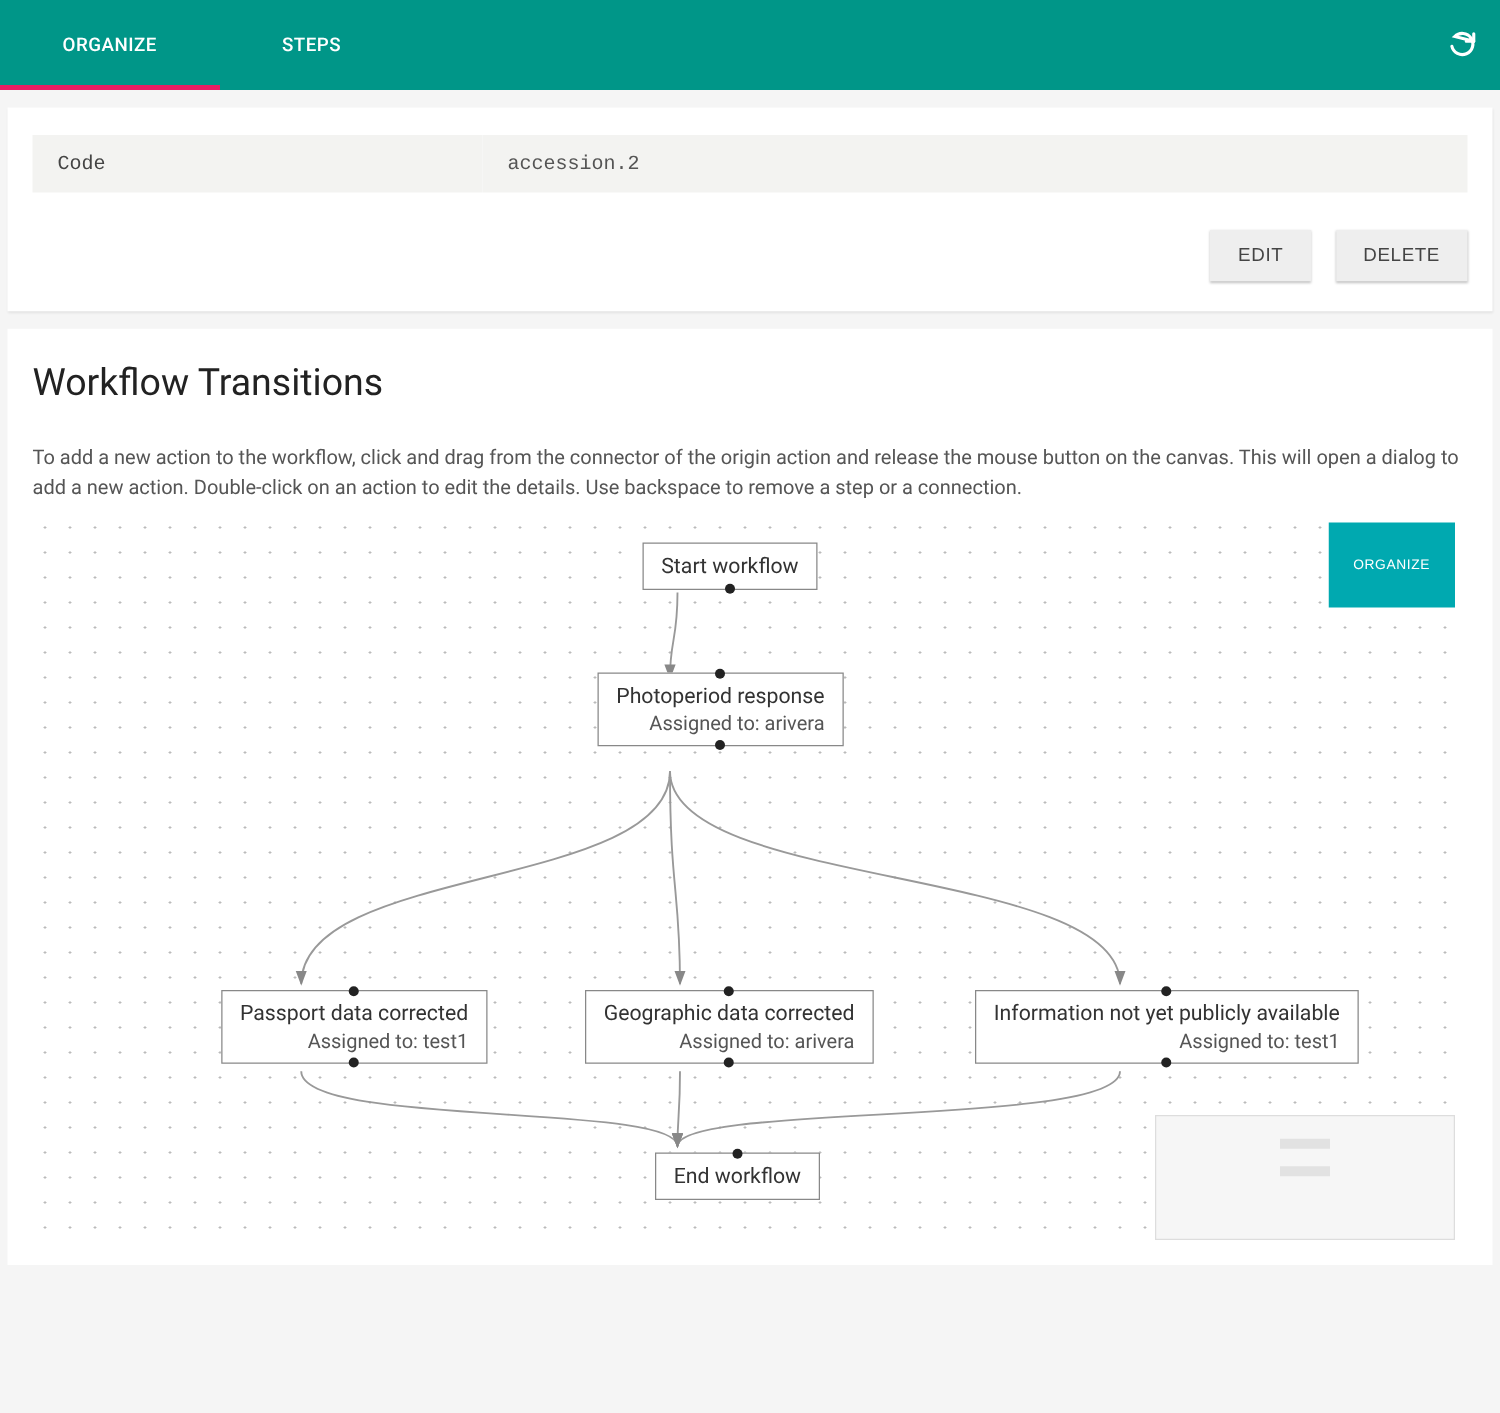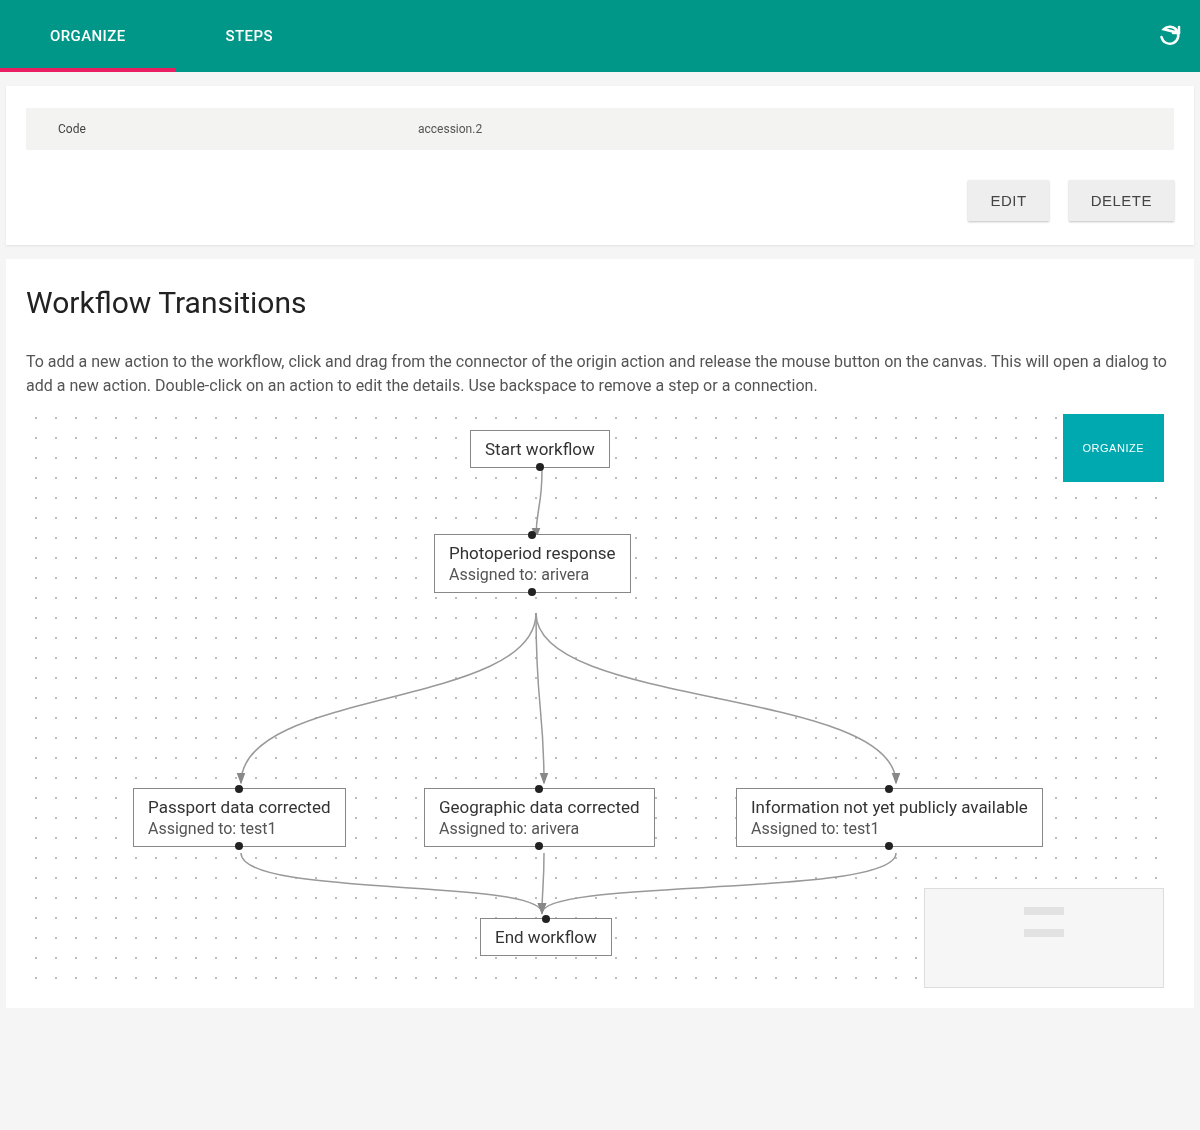--- a/index.html
+++ b/index.html
@@ -51,23 +51,24 @@
   }
   .info-table {
     width: 100%;
     border-collapse: separate;
     border-spacing: 0 4px;
   }
   .info-row {
     background: #f3f3f1;
   }
   .info-row td {
-    padding: 14px 32px;
-    font-size: 12px;
+    padding: 14px 20px;
+    font-size: 16px;
     color: #555;
+    font-family: Liberation Mono, monospace;
   }
   .info-row td:first-child {
     width: 360px;
     color: #444;
   }
   .btn-row {
     display: flex;
     justify-content: flex-end;
     gap: 20px;
     margin-top: 26px;
@@ -120,24 +121,25 @@
     cursor: pointer;
     z-index: 10;
   }
   .node {
     position: absolute;
     background: #fff;
     border: 1px solid #888;
     padding: 8px 14px;
     font-size: 17px;
     color: #333;
-    text-align: left;
+    text-align: right;
     white-space: nowrap;
     cursor: move;
     z-index: 5;
+    margin-left: 44px;
   }
   .node .assigned {
     font-size: 16px;
     color: #555;
     margin-top: 2px;
   }
   .port {
     position: absolute;
     width: 8px; height: 8px;
     background: #222;

